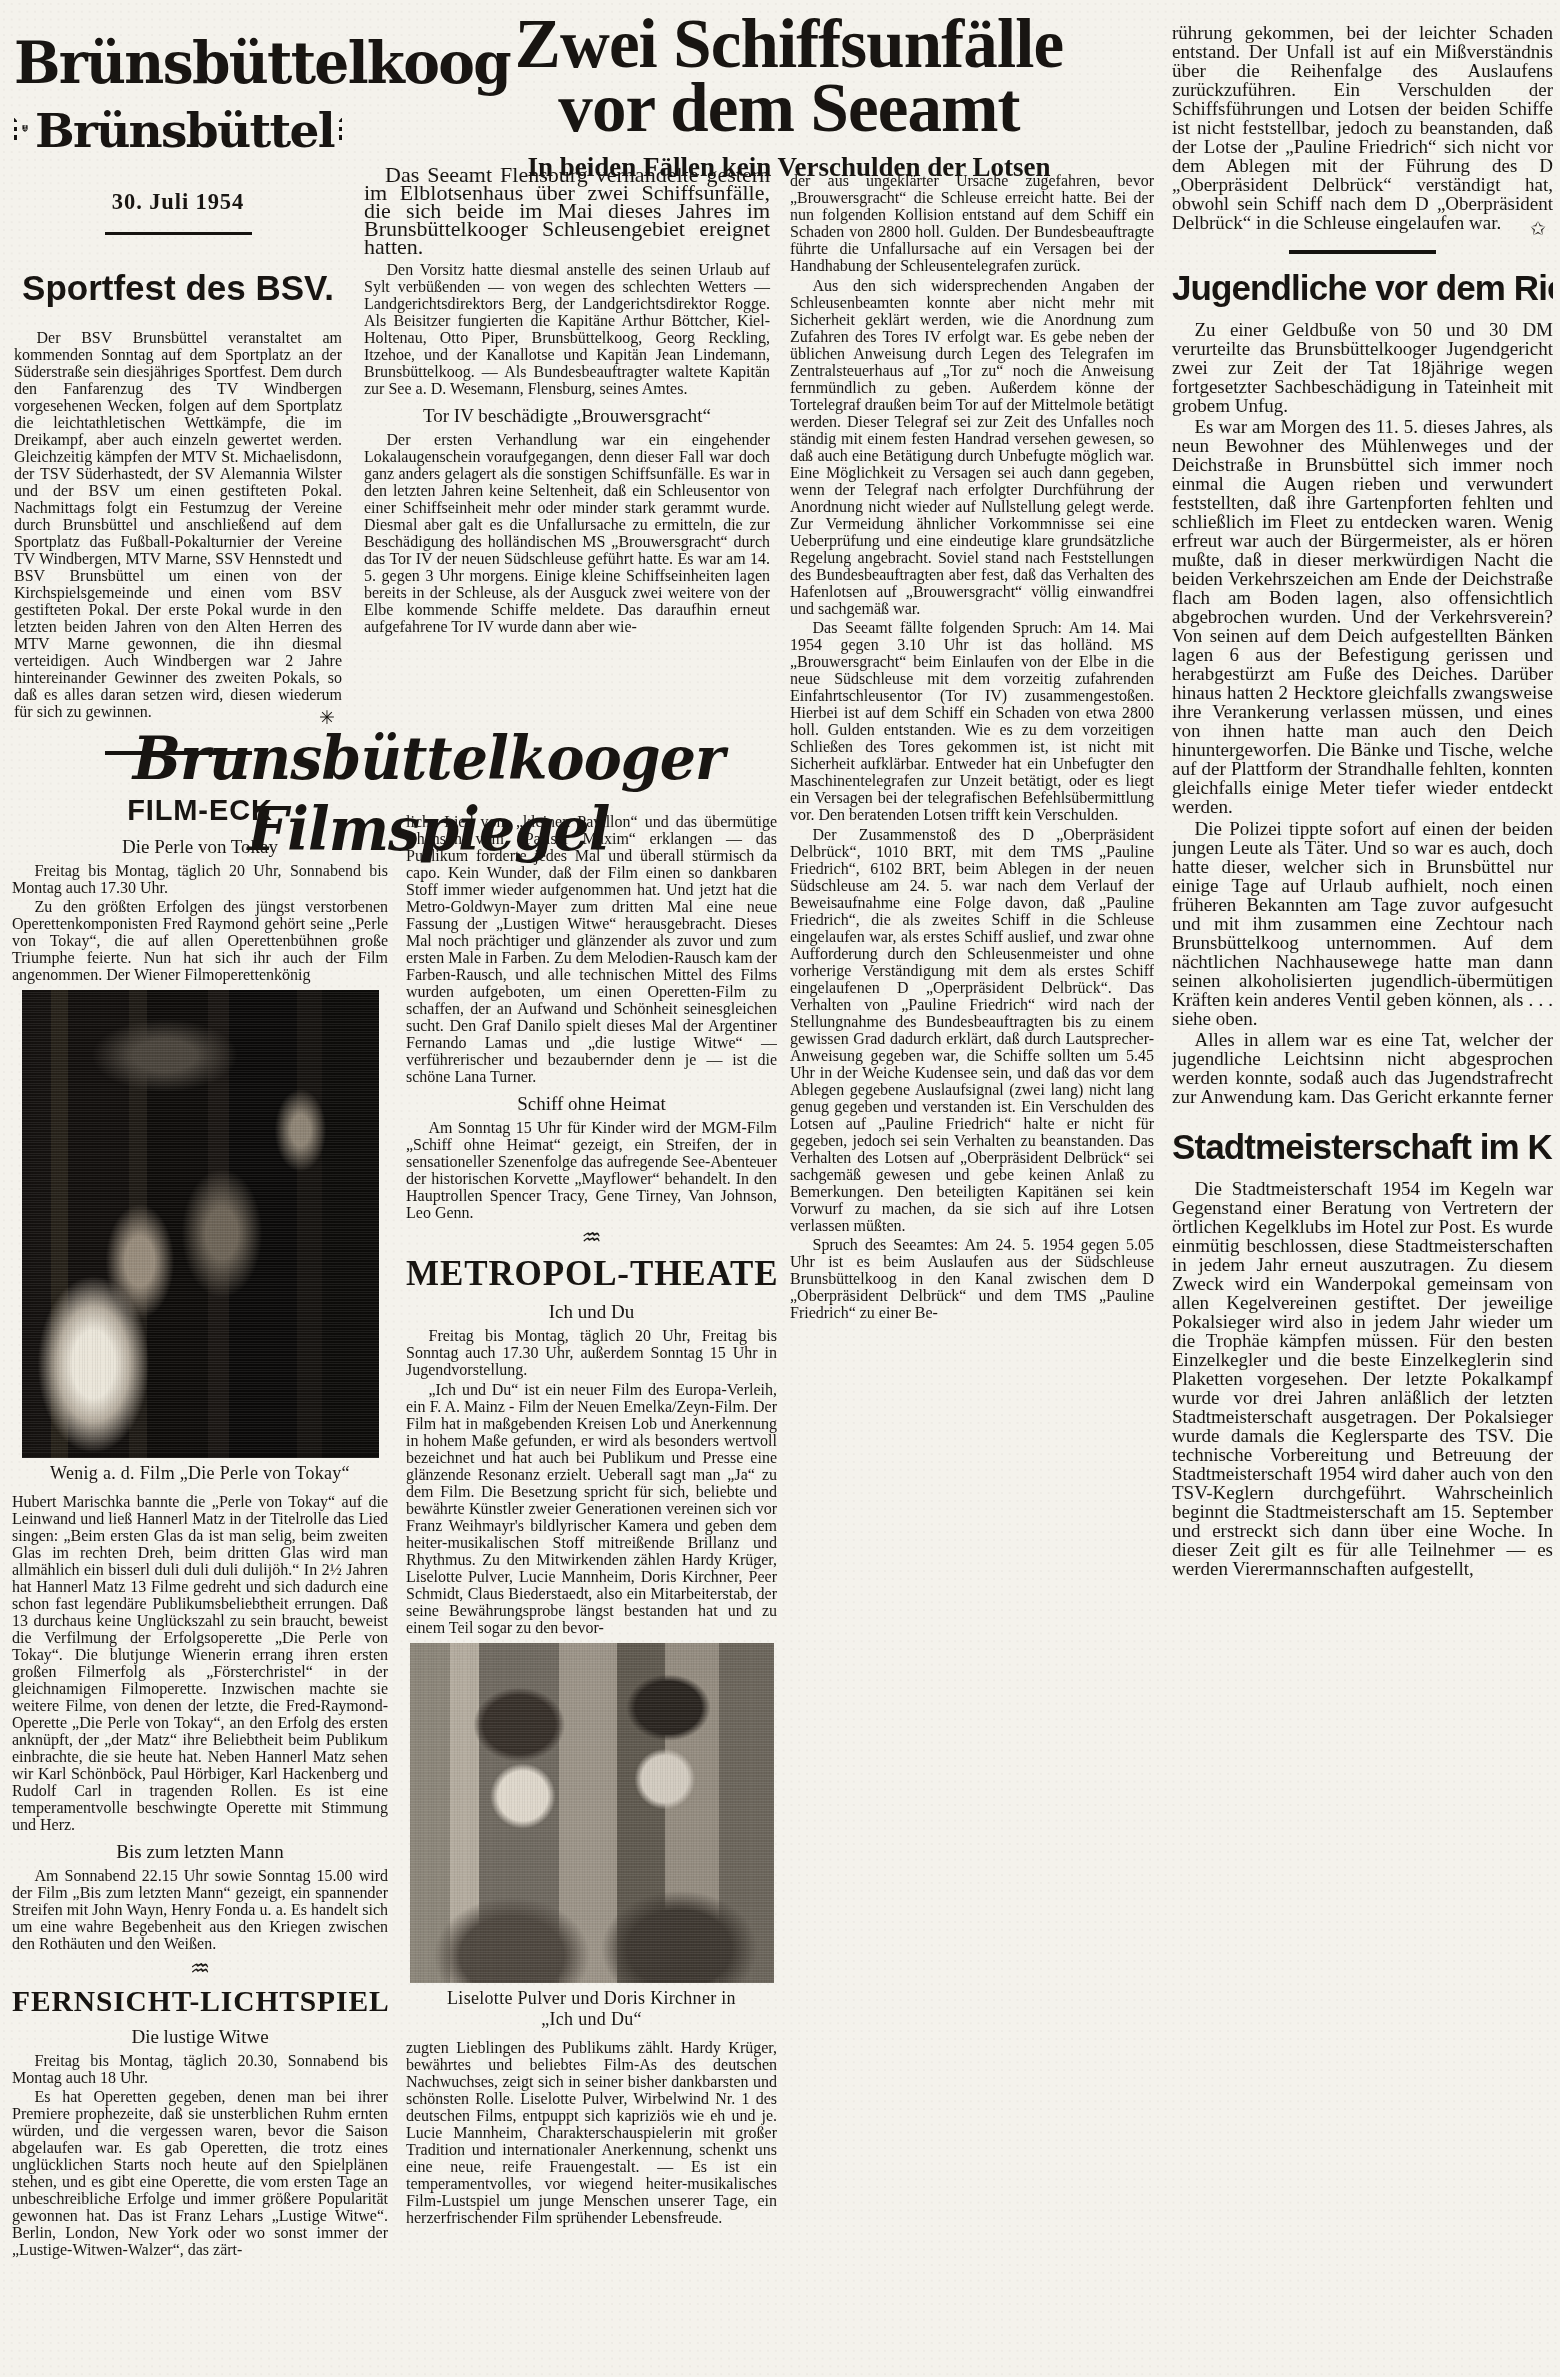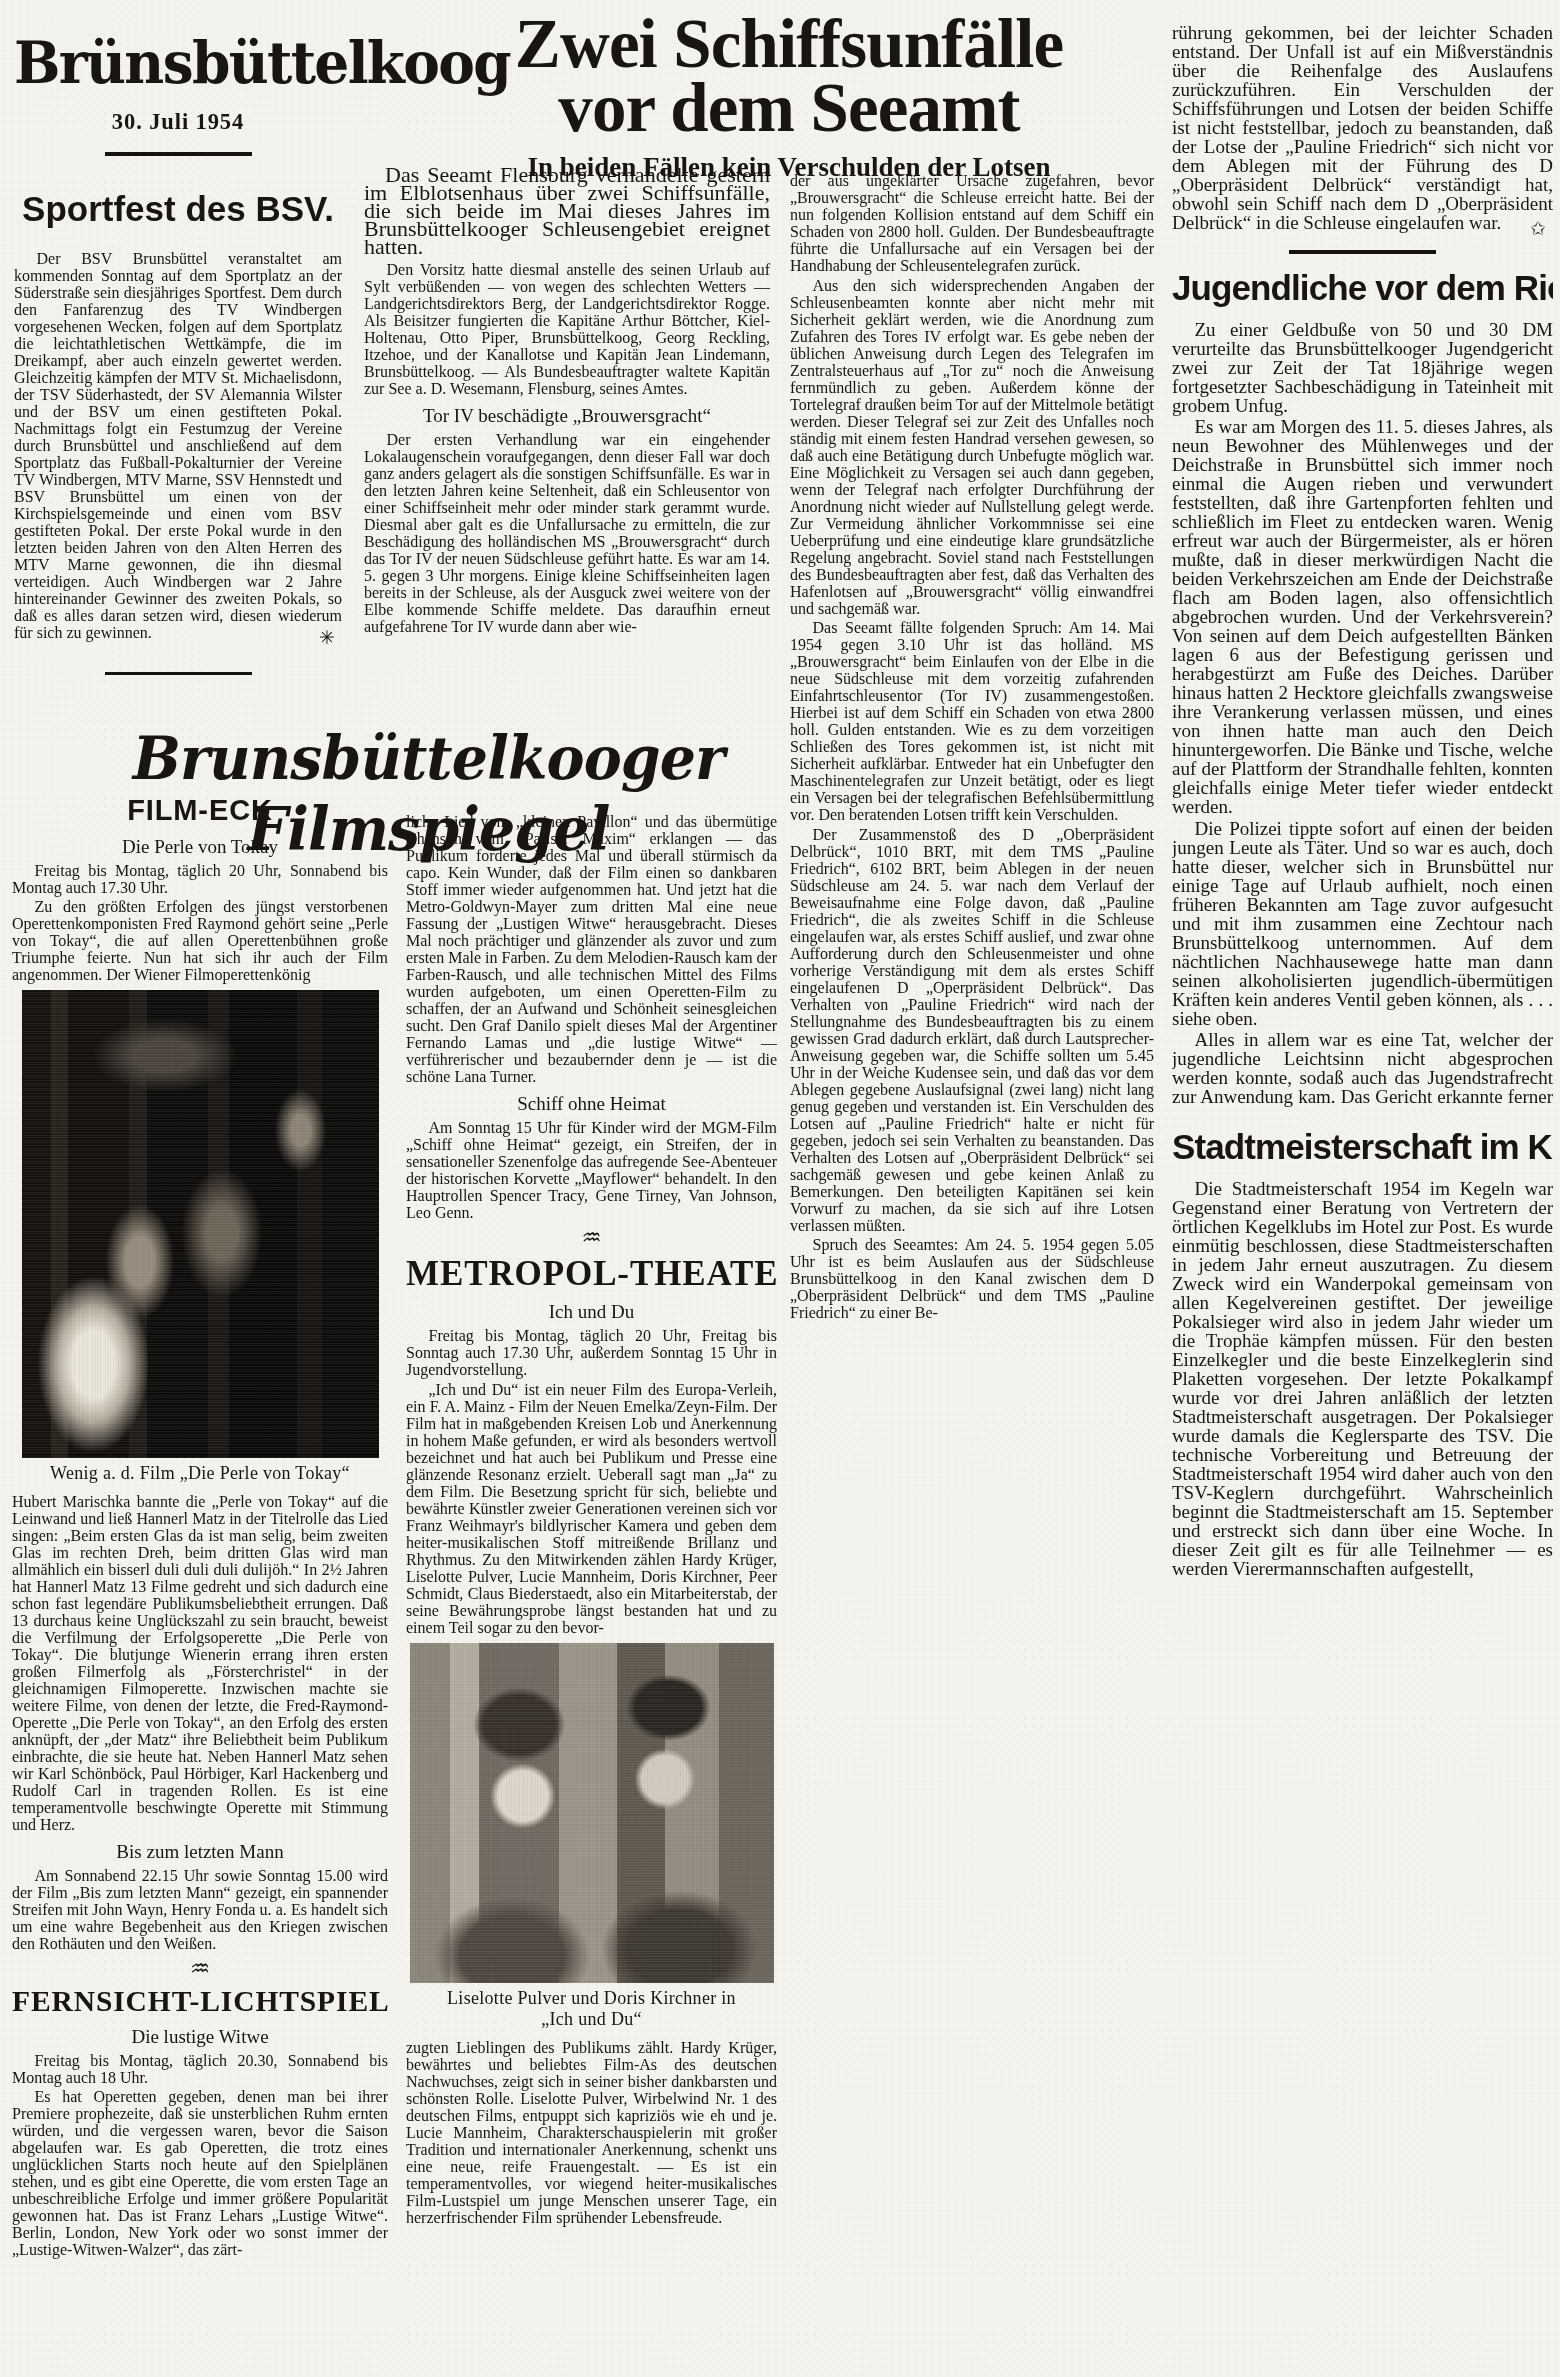--- a/index.html
+++ b/index.html
@@ -84,20 +84,36 @@
                     #5f594f 57% 70%,#948c80 70% 85%,#6b655b 85%);}
 </style>
 </head>
 <body>
 
 <div class="page">
 
   <section id="lane-left">
     <div>
       <div class="mh1">Brünsbüttelkoog</div>
+      <div class="mh2row">
+        <span class="flourish fl-l"></span>
+        <svg class="crest" viewBox="0 0 84 96">
+          <path d="M6 4 h72 v44 c0 26 -18 40 -36 46 C24 88 6 74 6 48 Z" fill="#141210"></path>
+          <g stroke="#f4f2ec" stroke-width="6" fill="none" stroke-linecap="round">
+            <path d="M30 22 L56 66"></path>
+            <path d="M43 14 v10 M36 20 h14"></path>
+            <circle cx="43" cy="12" r="4"></circle>
+            <path d="M56 66 c-2 8 -12 10 -18 4 M56 66 c8 -2 10 -12 4 -18"></path>
+            <path d="M58 26 L30 64"></path>
+            <path d="M30 64 c-6 6 -14 2 -14 -4"></path>
+          </g>
+        </svg>
+        <span class="mh2">Brünsbüttel</span>
+        <span class="flourish fl-r"></span>
+      </div>
       <div class="mh-date">30. Juli 1954</div>
       <div class="rule-short"></div>
     </div>
     <h2 class="sport-head">Sportfest des BSV.</h2>
     <p class="blk-p">Der BSV Brunsbüttel veranstaltet am kommenden Sonntag auf dem Sportplatz an der Süderstraße sein diesjähriges Sportfest. Dem durch den Fanfarenzug des TV Windbergen vorgesehenen Wecken, folgen auf dem Sportplatz die leichtathletischen Wettkämpfe, die im Dreikampf, aber auch einzeln gewertet werden. Gleichzeitig kämpfen der MTV St. Michaelisdonn, der TSV Süderhastedt, der SV Alemannia Wilster und der BSV um einen gestifteten Pokal. Nachmittags folgt ein Festumzug der Vereine durch Brunsbüttel und anschließend auf dem Sportplatz das Fußball-Pokalturnier der Vereine TV Windbergen, MTV Marne, SSV Hennstedt und BSV Brunsbüttel um einen von der Kirchspielsgemeinde und einen vom BSV gestifteten Pokal. Der erste Pokal wurde in den letzten beiden Jahren von den Alten Herren des MTV Marne gewonnen, die ihn diesmal verteidigen. Auch Windbergen war 2 Jahre hintereinander Gewinner des zweiten Pokals, so daß es alles daran setzen wird, diesen wiederum für sich zu gewinnen.</p>
     <div class="endmark">✳</div>
     <div class="rule-short rule-sport"></div>
   </section>
 
   <section id="headline-block">

